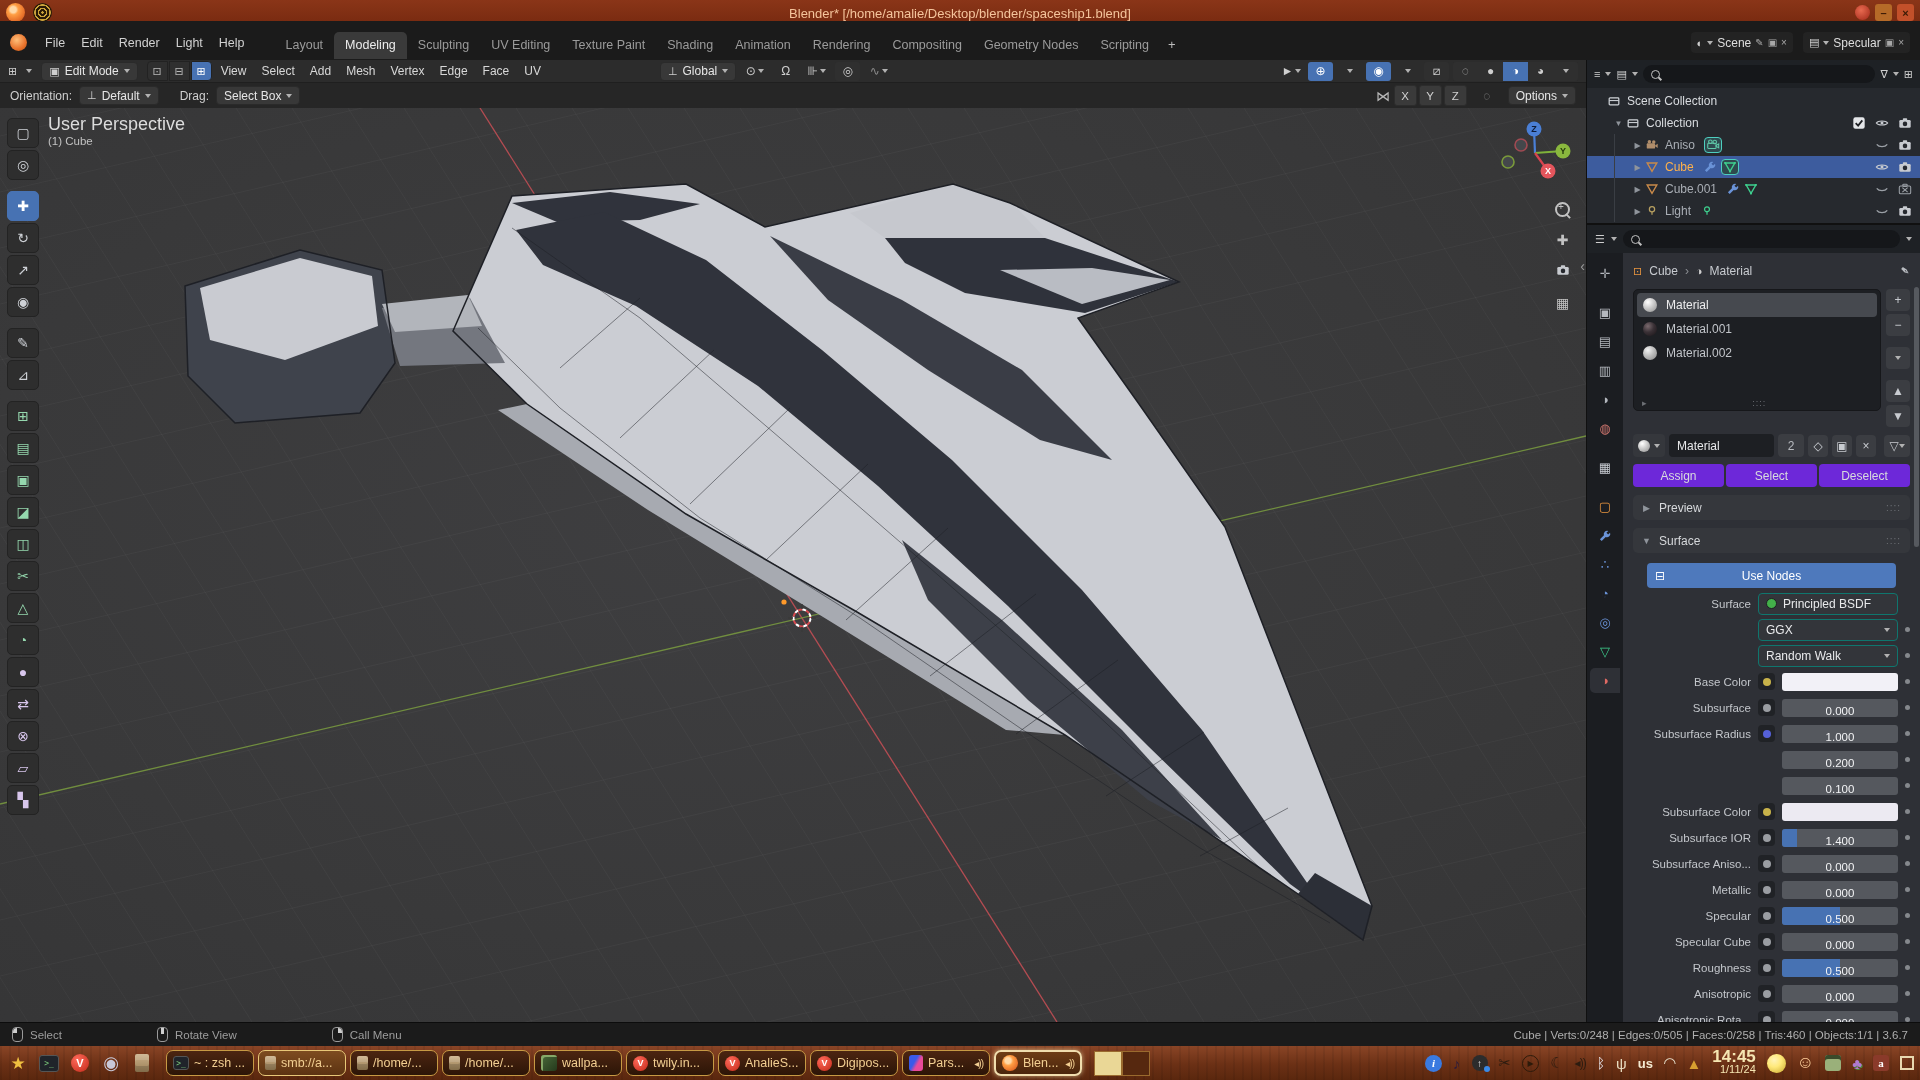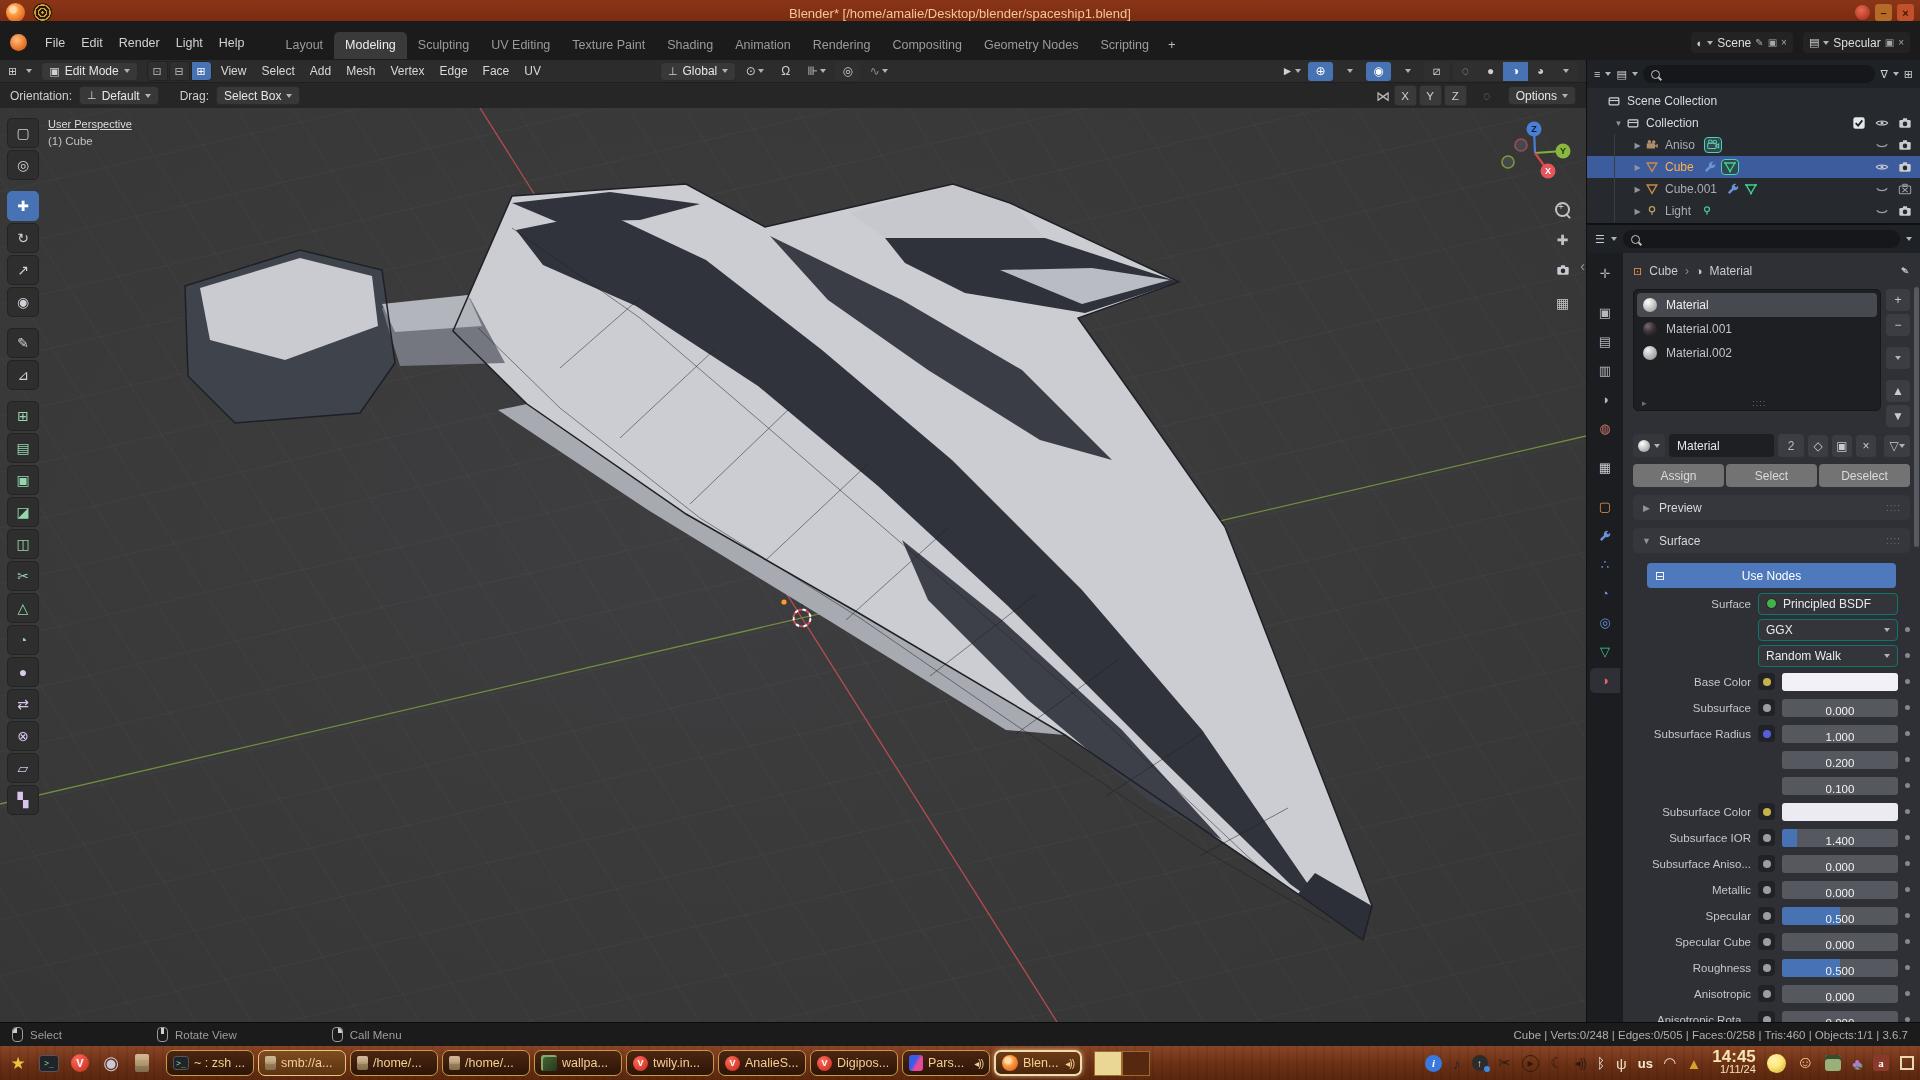--- a/index.html
+++ b/index.html
@@ -68,21 +68,21 @@
   .tool-btn{width:30px;height:28px;background:#2e2e2e;border:1px solid #232323;border-radius:5px;
     display:flex;align-items:center;justify-content:center;font-size:14px;color:#ced1d6;}
   .tool-btn.grp{margin-top:9px;}
   .tool-btn.active{background:#4772b3;border-color:#4772b3;color:#fff;}
   .tool-btn.mesh{color:#95d8ae;}
   .tool-btn.purp{color:#d8c6ec;}
   
   .vp-canvas{position:absolute;left:0;top:48px;width:1586px;height:914px;overflow:hidden;
     background:radial-gradient(ellipse at 45% 45%,#3e3e40 0%,#39393a 60%,#353536 100%);}
   .vp-overlay-text{position:absolute;left:48px;top:8px;line-height:17px;z-index:4;}
-  .vp-overlay-text .l1{color:#dcdcdc;font-size:11px;text-decoration:underline;}
+  .vp-overlay-text .l1{color:#dcdcdc;font-size:18px;}
   .vp-overlay-text .l2{color:#c2c2c2;font-size:11.5px;}
   .gizmo{position:absolute;right:14px;top:10px;z-index:4;}
   .nav-icons{position:absolute;right:16px;top:94px;display:flex;flex-direction:column;gap:15px;
     align-items:center;color:#c2c2c2;z-index:4;}
   .nav-ic{font-size:14px;}
   .magnifier{position:relative;width:11px;height:11px;border:2px solid #c2c2c2;border-radius:50%;}
   .magnifier::after{content:"";position:absolute;width:2px;height:6px;background:#c2c2c2;
     left:10px;top:9px;transform:rotate(-45deg);}
   .magnifier::before{content:"+";position:absolute;left:1px;top:-3px;font-size:10px;color:#c2c2c2;}
   .collapse-arrow{position:absolute;right:1px;top:150px;color:#9a9a9a;font-size:14px;z-index:4;}
@@ -136,21 +136,21 @@
   .sq-btn{width:24px;height:22px;background:#3b3d42;border-radius:4px;display:flex;align-items:center;
     justify-content:center;color:#c8cbd0;font-size:12px;}
   .sq-btn.sp{margin-top:8px;}
   .datablock{display:flex;gap:4px;margin-top:7px;align-items:center;}
   .db-seg{height:23px;background:#35373c;border-radius:4px;display:flex;align-items:center;gap:4px;padding:0 5px;}
   .db-name{flex:1;height:23px;background:#1d1f23;border-radius:4px;display:flex;align-items:center;
     padding:0 8px;color:#e8e9eb;}
   .db-count{height:23px;min-width:18px;background:#3b3d42;border-radius:4px;display:flex;align-items:center;
     justify-content:center;color:#b8bbc0;padding:0 4px;}
   .actions{display:flex;gap:2px;margin-top:7px;}
-  .action-btn{flex:1;height:23px;background:#737373;border-radius:4px;display:flex;align-items:center;
+  .action-btn{flex:1;height:23px;background:#6d28d9;border-radius:4px;display:flex;align-items:center;
     justify-content:center;color:#d8dadd;}
   .panel-card{height:25px;background:#35373c;border-radius:5px;display:flex;align-items:center;gap:8px;
     padding:0 9px;margin-top:8px;color:#d6d8db;}
   .panel-card .grip{margin-left:auto;color:#6d7075;font-size:10px;letter-spacing:1px;}
   .use-nodes{height:25px;background:#4e79bc;border-radius:4px;display:flex;align-items:center;
     margin:10px 14px 4px 14px;color:#fff;position:relative;justify-content:center;}
   .use-nodes .ic{position:absolute;left:8px;font-size:12px;}
   .prow{display:flex;align-items:center;gap:7px;height:23px;margin-top:3px;}
   .prow-label{width:118px;text-align:right;color:#c3c6cb;font-size:11.5px;white-space:nowrap;flex-shrink:0;}
   .decor{width:17px;height:17px;background:#202226;border-radius:4px;display:flex;align-items:center;

